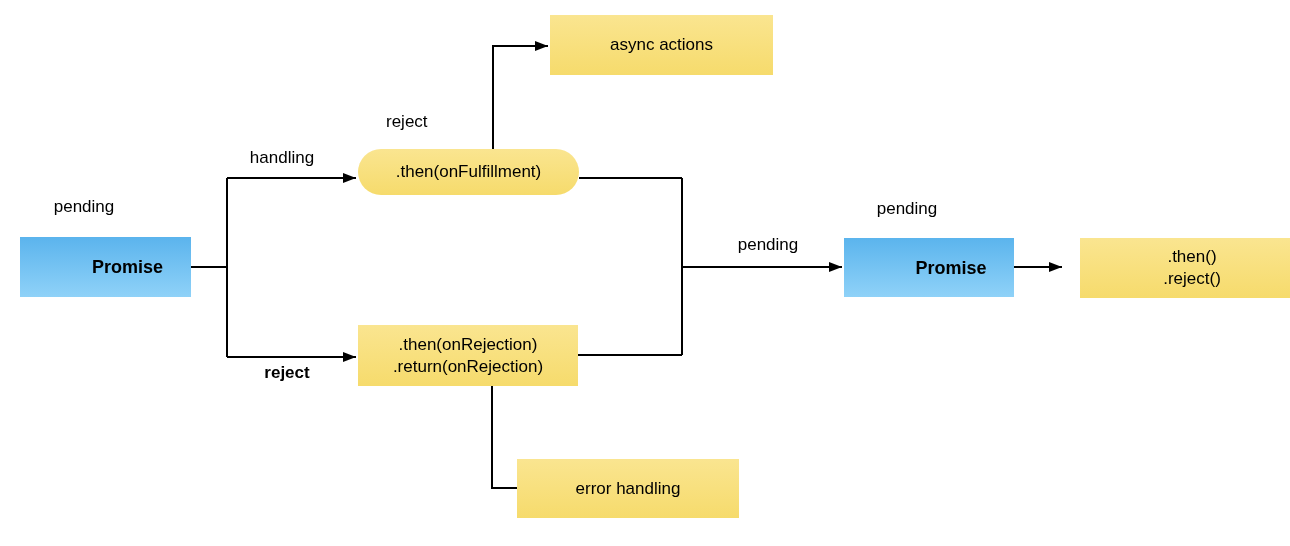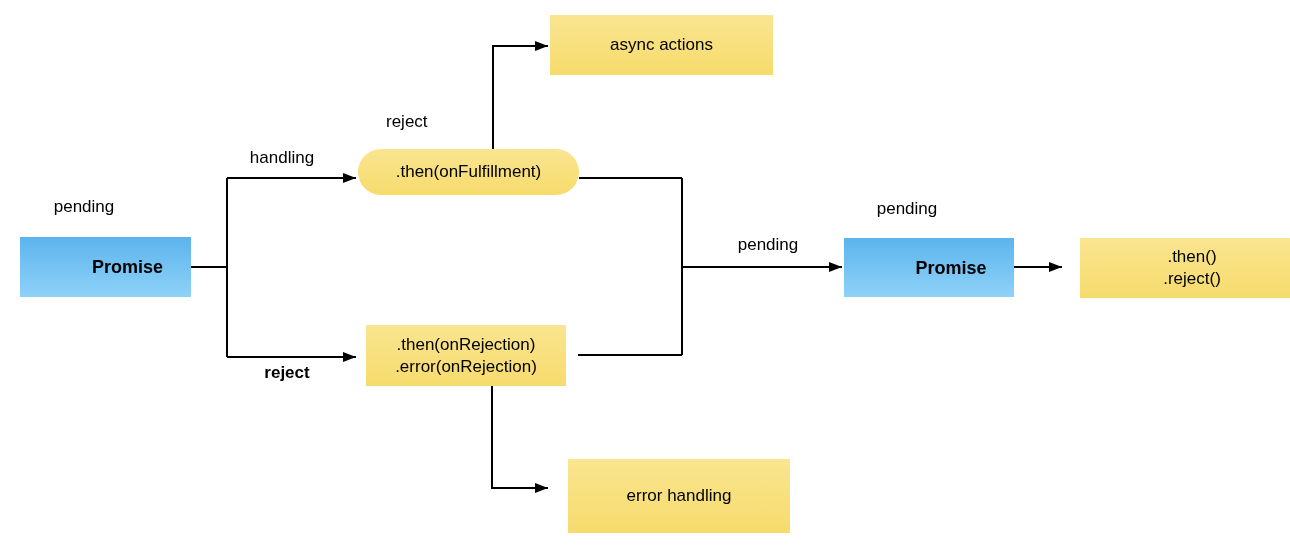--- a/index.html
+++ b/index.html
@@ -56,22 +56,22 @@
     font-size: 17px;
     line-height: 20px;
     white-space: nowrap;
   }
   .centerx { transform: translateX(-50%); }
 
   
   #n-promise1  { left: 20px;   top: 237px; width: 127px; height: 60px; }
   #n-async     { left: 550px;  top: 15px;  width: 223px; height: 60px; }
   #n-fulfill   { left: 358px;  top: 149px; width: 221px; height: 46px; border-radius: 24px; }
-  #n-reject    { left: 358px;  top: 325px; width: 200px; height: 61px; margin-left: 8px; }
-  #n-error     { left: 568px;  top: 459px; width: 222px; height: 74px; }
+  #n-reject    { left: 358px;  top: 325px; width: 220px; height: 61px; }
+  #n-error     { left: 517px;  top: 459px; width: 222px; height: 59px; }
   #n-promise2  { left: 844px;  top: 238px; width: 126px; height: 59px; }
   #n-thencatch { left: 1080px; top: 238px; width: 224px; height: 60px; }
 
   
   #l-pending-left  { left: 84px;  top: 197px; }
   #l-fulfill       { left: 282px; top: 148px; }
   #l-settled       { left: 386px; top: 112px; }
   #l-reject        { left: 287px; top: 363px; font-weight: bold; }
   #l-return        { left: 768px; top: 235px; }
   #l-pending-right { left: 907px; top: 199px; }
@@ -125,21 +125,21 @@
   <div class="node yellow" id="n-async">
     <span>async actions</span>
   </div>
 
   <div class="node yellow" id="n-fulfill">
     <span>.then(onFulfillment)</span>
   </div>
 
   <div class="node yellow" id="n-reject">
     <span>.then(onRejection)</span>
-    <span>.error(onRejection)</span>
+    <span>.return(onRejection)</span>
   </div>
 
   <div class="node yellow" id="n-error">
     <span>error handling</span>
   </div>
 
   <div class="node blue" id="n-promise2">
     <span>Promise</span>
   </div>
 

